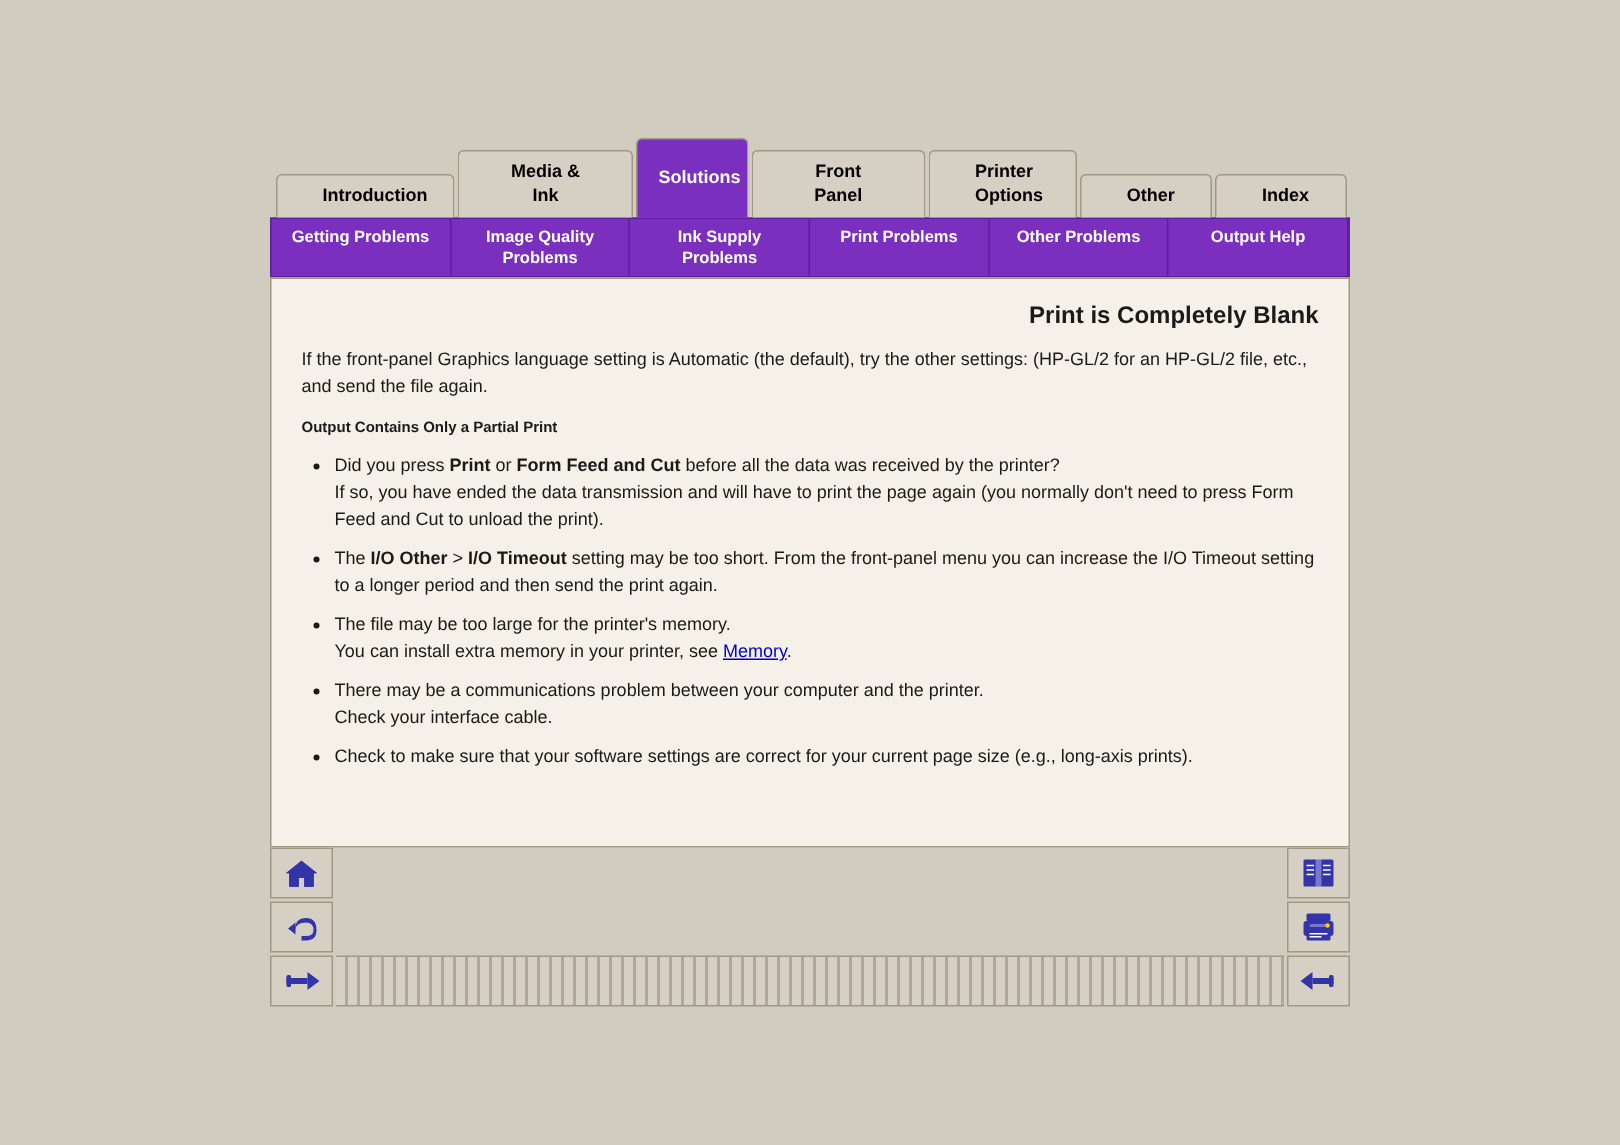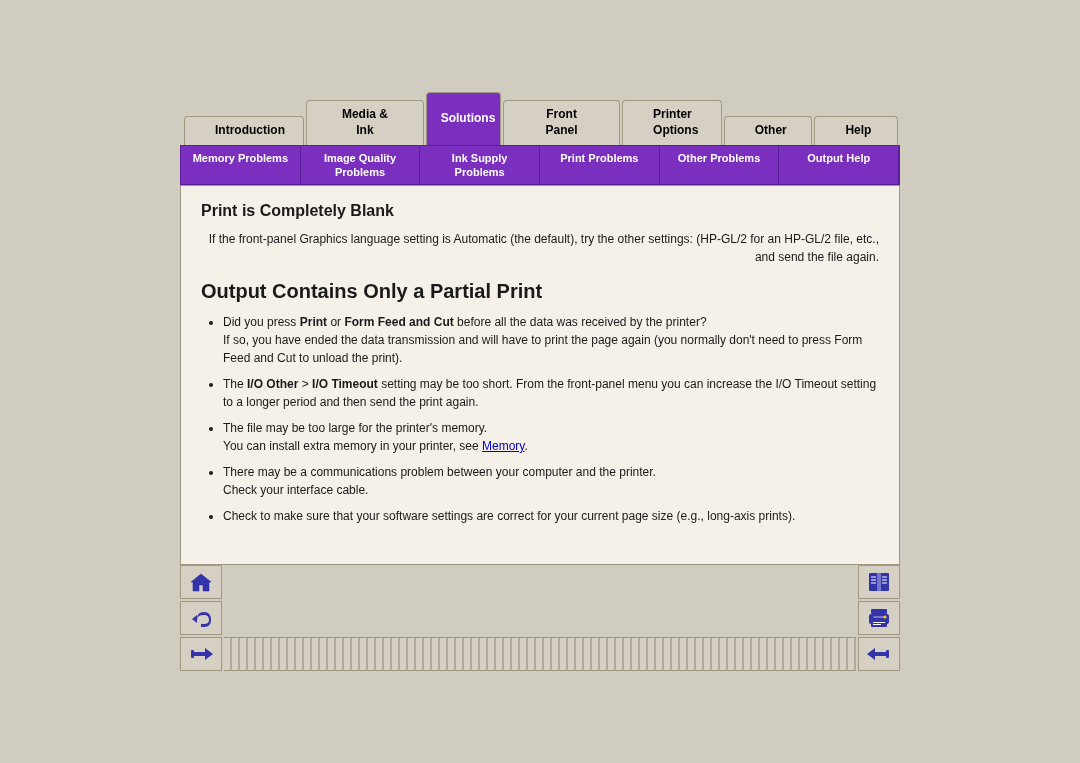--- a/index.html
+++ b/index.html
@@ -81,30 +81,30 @@
       padding: 16px 20px 20px 20px;
       min-height: 380px;
       position: relative;
     }
 
     .content-title {
       font-size: 16px;
       font-weight: bold;
       color: #1a1a1a;
       margin-bottom: 10px;
+      text-align: right;
     }
     .content-para {
       font-size: 12px;
       color: #1a1a1a;
       margin-bottom: 14px;
       line-height: 1.5;
-      text-align: right;
     }
     .section-title {
-      font-size: 20px;
+      font-size: 10px;
       font-weight: bold;
       color: #1a1a1a;
       margin-bottom: 10px;
     }
     .bullet-list {
       list-style: disc;
       margin-left: 22px;
       margin-bottom: 8px;
     }
     .bullet-list li {
@@ -187,27 +187,27 @@
     <div class="top-tab">
       <span>Front Panel</span>
     </div>
     <div class="top-tab printer-options">
       <span>Printer<br>Options</span>
     </div>
     <div class="top-tab">
       <span>Other</span>
     </div>
     <div class="top-tab">
-      <span>Help</span>
+      <span>Index</span>
     </div>
   </div>
 
   <div class="sub-tabs">
     <div class="sub-tab">
-      <span>Memory Problems</span>
+      <span>Getting Problems</span>
     </div>
     <div class="sub-tab">
       <span>Image Quality<br>Problems</span>
     </div>
     <div class="sub-tab">
       <span>Ink Supply<br>Problems</span>
     </div>
     <div class="sub-tab">
       <span>Print Problems</span>
     </div>

